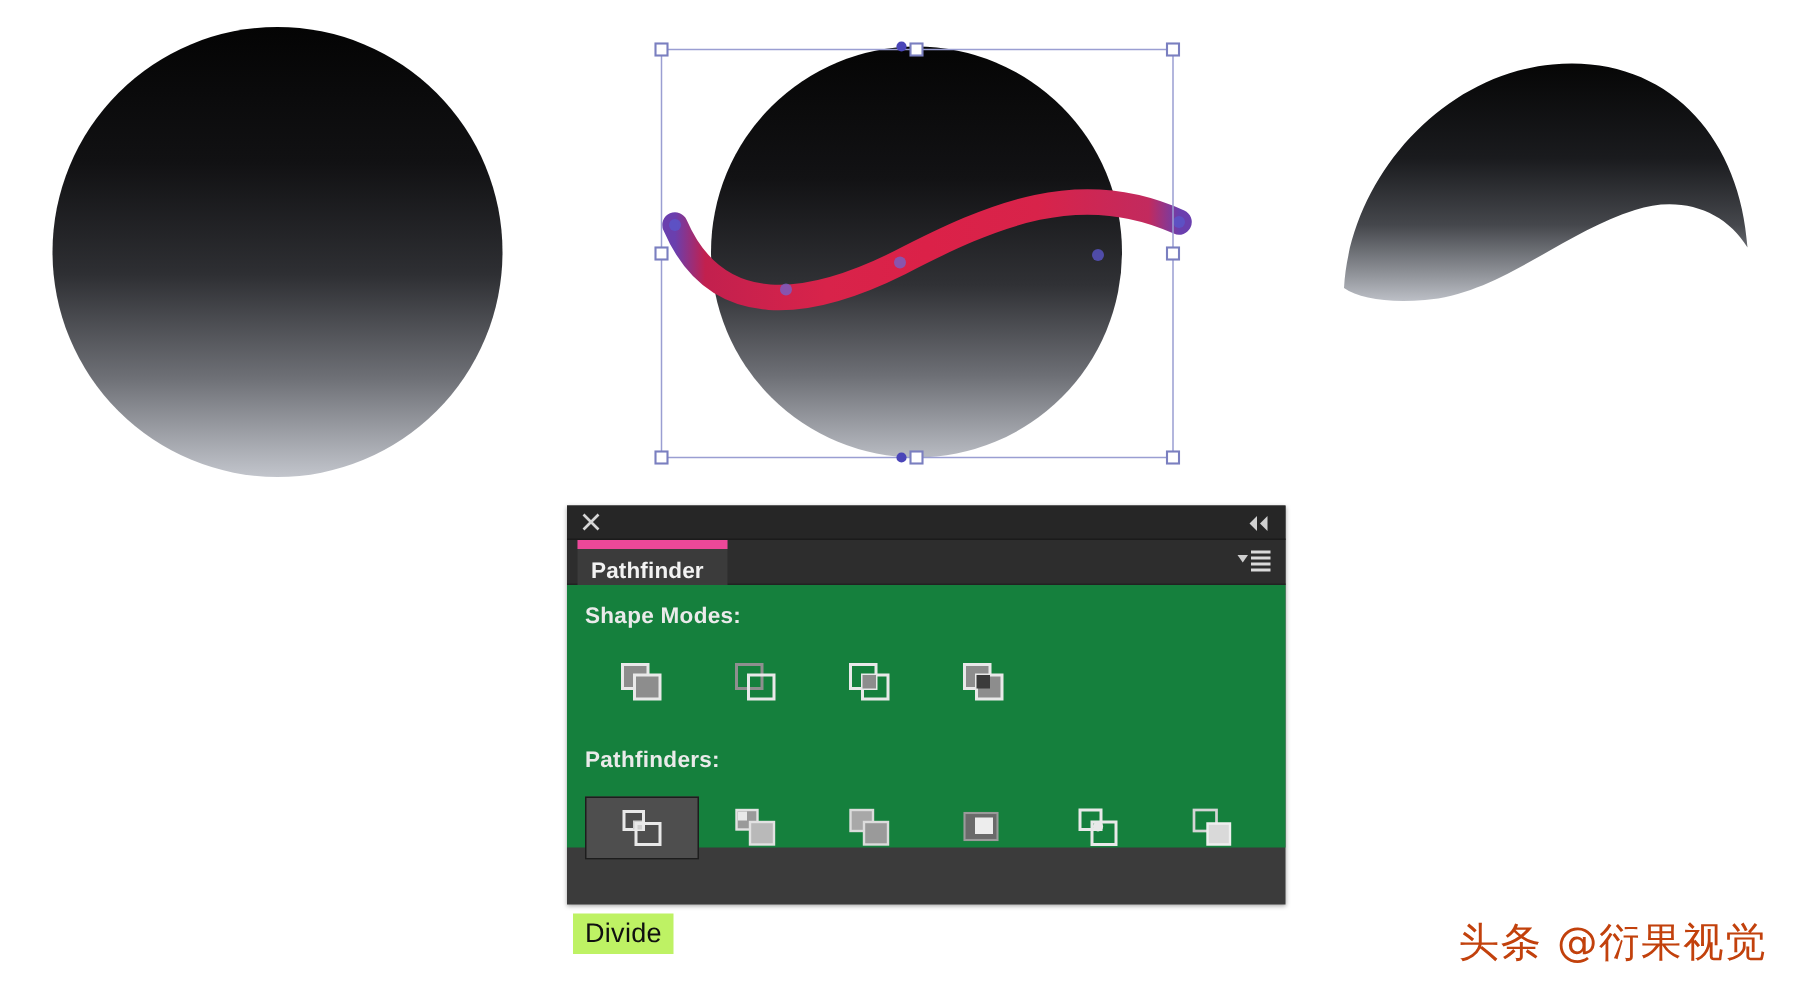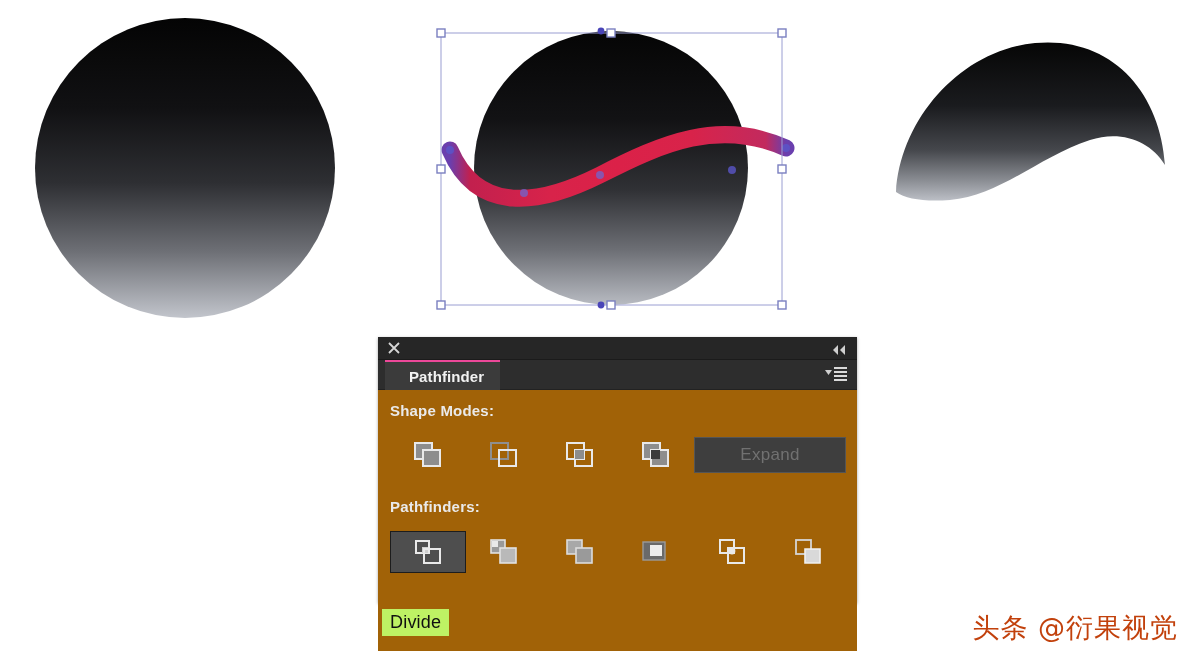--- a/index.html
+++ b/index.html
@@ -75,44 +75,44 @@
     position: relative;
     height: 29px;
     background: #2d2d2d;
     border-bottom: 1px solid #222;
   }
   .tab {
     position: absolute;
     left: 7px;
     top: 0px;
     height: 29px;
-    padding: 0 16px 0 24px;
+    padding: 0 16px 0 9px;
     line-height: 29px;
     background: #3b3b3b;
     color: #f2f2f2;
     font-size: 15px;
     font-weight: bold;
     letter-spacing: .1px;
-    border-top: 2px solid #ec4899;
+    border-top: 6px solid #ec4899;
     cursor: pointer;
   }
   .panel-menu-icon {
     position: absolute;
     right: 9px;
     top: 6px;
     width: 24px;
     height: 17px;
     cursor: pointer;
   }
 
   .panel-body {
     position: relative;
     padding: 0;
-    height: 261px;
-    background: #a16207;
+    height: 175px;
+    background: #15803d;
   }
 
   .section-label {
     position: absolute;
     font-size: 15px;
     font-weight: bold;
     color: #eaeaea;
     letter-spacing: .2px;
   }
   #label-shape-modes { left: 12px; top: 12px; }
@@ -334,23 +334,20 @@
 
         <div class="pf-btn">
           <svg viewBox="0 0 30 28" width="30" height="28">
             <rect x="2" y="2" width="17" height="16" fill="#8d8d8d" stroke="#e9e9e9" stroke-width="2"></rect>
             <rect x="10" y="9" width="17" height="16" fill="#8d8d8d" stroke="#e9e9e9" stroke-width="2"></rect>
             <rect x="10" y="9" width="9" height="9" fill="#3b3b3b"></rect>
           </svg>
         </div>
       </div>
 
-      <div class="expand-btn">
-        <span>Expand</span>
-      </div>
 
       <div class="section-label" id="label-pathfinders">Pathfinders:</div>
 
       <div class="icon-row" id="row-pathfinders">
 
         <div class="pf-btn active">
           <svg viewBox="0 0 30 28" width="30" height="28">
             <rect x="3" y="3" width="13" height="12" fill="none" stroke="#e9e9e9" stroke-width="2"></rect>
             <rect x="9" y="9" width="6" height="6" fill="#cfcfcf"></rect>
             <rect x="11" y="11" width="16" height="14" fill="none" stroke="#e9e9e9" stroke-width="2"></rect>

